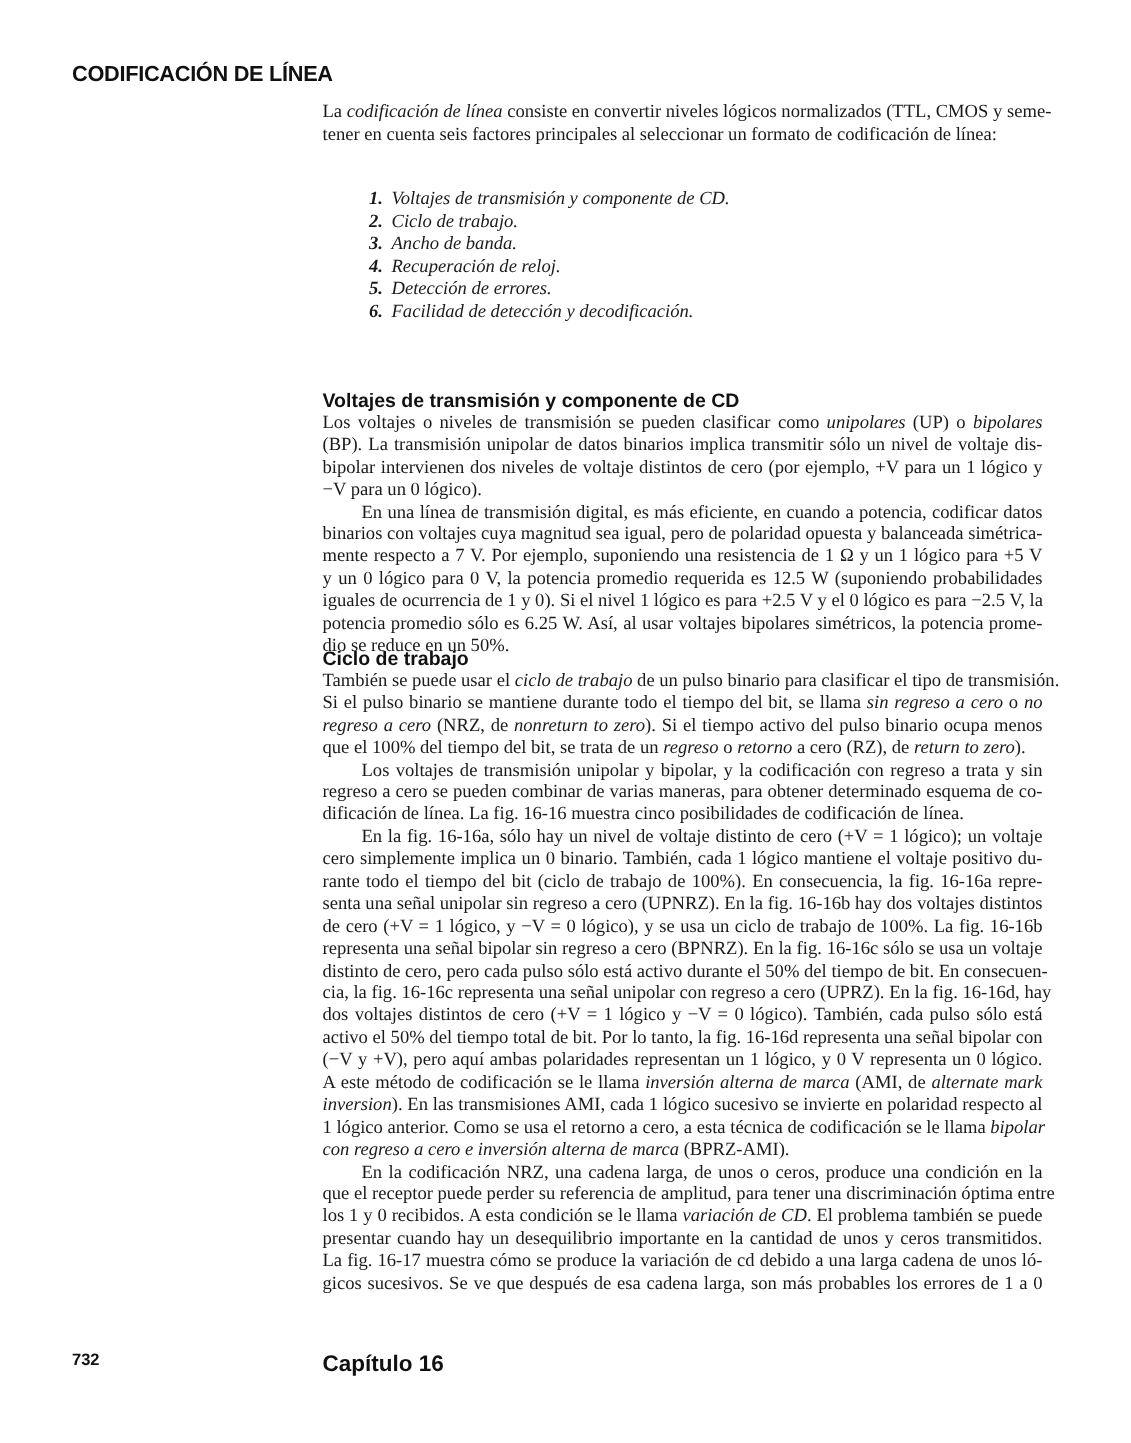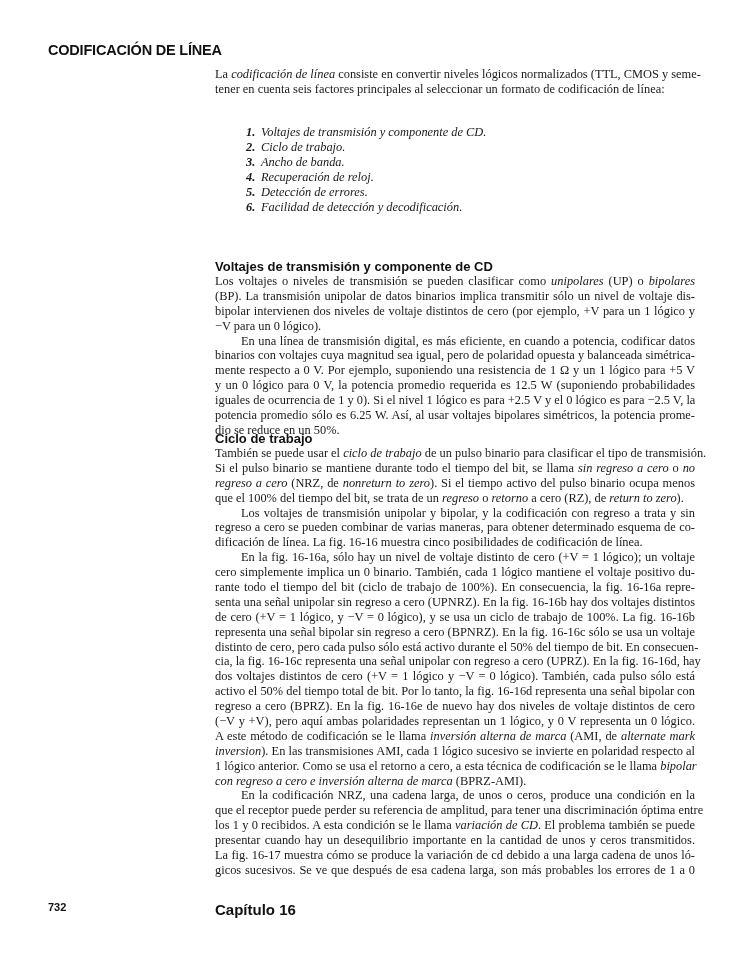--- a/index.html
+++ b/index.html
@@ -51,21 +51,21 @@
   <span class="sec-head">Voltajes de transmisión y componente de CD</span>
   <div>
       <span class="line"><span>Los voltajes o niveles de transmisión se pueden clasificar como </span><i>unipolares</i><span> (UP) o </span><i>bipolares</i><span></span></span>
       <span class="line"><span>(BP). La transmisión unipolar de datos binarios implica transmitir sólo un nivel de voltaje dis-</span></span>
       <span class="line"><span>bipolar intervienen dos niveles de voltaje distintos de cero (por ejemplo, +V para un 1 lógico y</span></span>
       <span class="line last"><span>−V para un 0 lógico).</span></span>
     </div>
   <div>
       <span class="line indent"><span>En una línea de transmisión digital, es más eficiente, en cuando a potencia, codificar datos</span></span>
       <span class="line"><span>binarios con voltajes cuya magnitud sea igual, pero de polaridad opuesta y balanceada simétrica-</span></span>
-      <span class="line"><span>mente respecto a 0 V. Por ejemplo, suponiendo una resistencia de 1 Ω y un 1 lógico para +5 V</span></span>
+      <span class="line"><span>mente respecto a 7 V. Por ejemplo, suponiendo una resistencia de 1 Ω y un 1 lógico para +5 V</span></span>
       <span class="line"><span>y un 0 lógico para 0 V, la potencia promedio requerida es 12.5 W (suponiendo probabilidades</span></span>
       <span class="line"><span>iguales de ocurrencia de 1 y 0). Si el nivel 1 lógico es para +2.5 V y el 0 lógico es para −2.5 V, la</span></span>
       <span class="line"><span>potencia promedio sólo es 6.25 W. Así, al usar voltajes bipolares simétricos, la potencia prome-</span></span>
       <span class="line last"><span>dio se reduce en un 50%.</span></span>
     </div>
 </div>
 
 <div class="body-col" style="top:431px;">
   <span class="sec-head">Ciclo de trabajo</span>
   <div>
@@ -83,21 +83,20 @@
       <span class="line indent"><span>En la fig. 16-16a, sólo hay un nivel de voltaje distinto de cero (+V = 1 lógico); un voltaje</span></span>
       <span class="line"><span>cero simplemente implica un 0 binario. También, cada 1 lógico mantiene el voltaje positivo du-</span></span>
       <span class="line"><span>rante todo el tiempo del bit (ciclo de trabajo de 100%). En consecuencia, la fig. 16-16a repre-</span></span>
       <span class="line"><span>senta una señal unipolar sin regreso a cero (UPNRZ). En la fig. 16-16b hay dos voltajes distintos</span></span>
       <span class="line"><span>de cero (+V = 1 lógico, y −V = 0 lógico), y se usa un ciclo de trabajo de 100%. La fig. 16-16b</span></span>
       <span class="line"><span>representa una señal bipolar sin regreso a cero (BPNRZ). En la fig. 16-16c sólo se usa un voltaje</span></span>
       <span class="line"><span>distinto de cero, pero cada pulso sólo está activo durante el 50% del tiempo de bit. En consecuen-</span></span>
       <span class="line"><span>cia, la fig. 16-16c representa una señal unipolar con regreso a cero (UPRZ). En la fig. 16-16d, hay</span></span>
       <span class="line"><span>dos voltajes distintos de cero (+V = 1 lógico y −V = 0 lógico). También, cada pulso sólo está</span></span>
       <span class="line"><span>activo el 50% del tiempo total de bit. Por lo tanto, la fig. 16-16d representa una señal bipolar con</span></span>
-      <span class="line"><span>regreso a cero (BPRZ). En la fig. 16-16e de nuevo hay dos niveles de voltaje distintos de cero</span></span>
       <span class="line"><span>(−V y +V), pero aquí ambas polaridades representan un 1 lógico, y 0 V representa un 0 lógico.</span></span>
       <span class="line"><span>A este método de codificación se le llama </span><i>inversión alterna de marca</i><span> (AMI, de </span><i>alternate mark</i><span></span></span>
       <span class="line"><span></span><i>inversion</i><span>). En las transmisiones AMI, cada 1 lógico sucesivo se invierte en polaridad respecto al</span></span>
       <span class="line"><span>1 lógico anterior. Como se usa el retorno a cero, a esta técnica de codificación se le llama </span><i>bipolar</i><span></span></span>
       <span class="line last"><span></span><i>con regreso a cero e inversión alterna de marca</i><span> (BPRZ-AMI).</span></span>
     </div>
   <div>
       <span class="line indent"><span>En la codificación NRZ, una cadena larga, de unos o ceros, produce una condición en la</span></span>
       <span class="line"><span>que el receptor puede perder su referencia de amplitud, para tener una discriminación óptima entre</span></span>
       <span class="line"><span>los 1 y 0 recibidos. A esta condición se le llama </span><i>variación de CD</i><span>. El problema también se puede</span></span>

